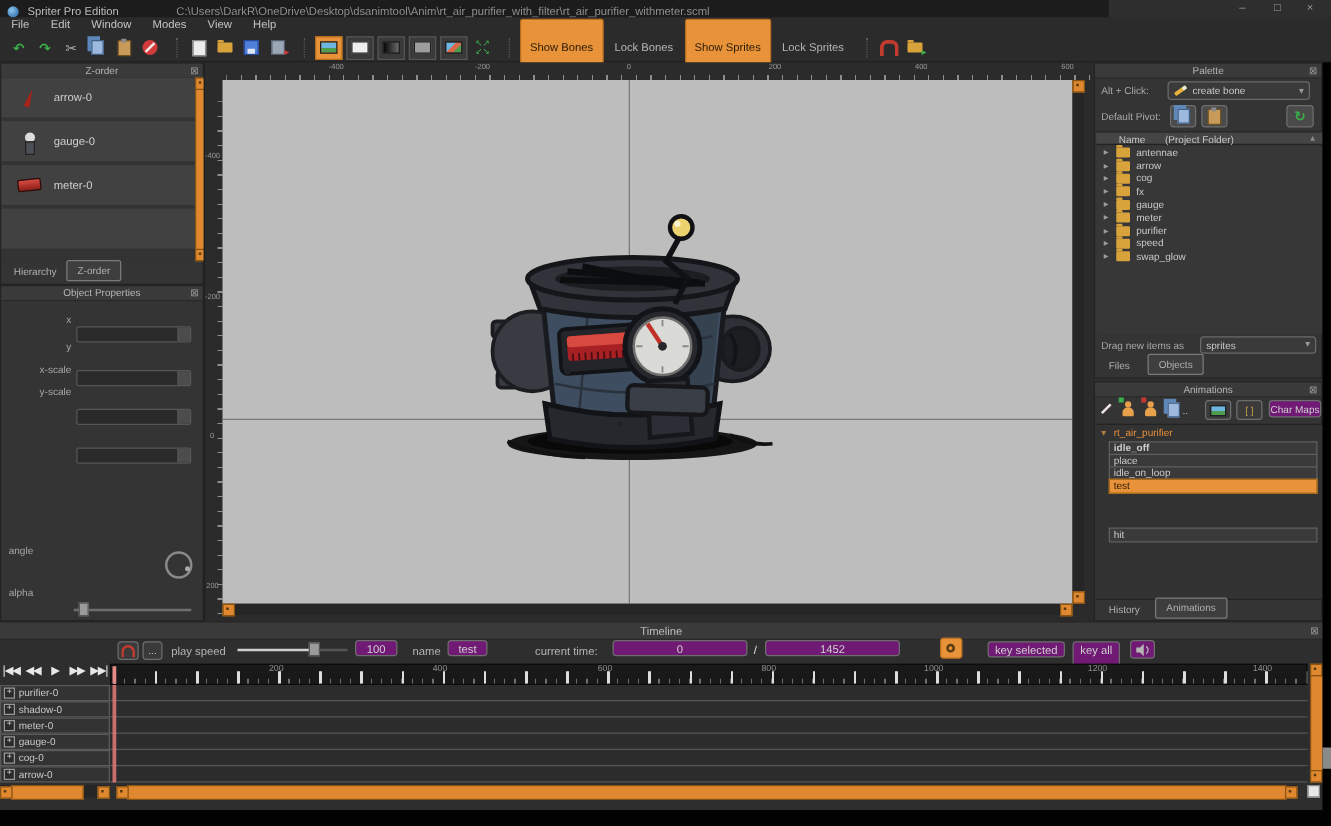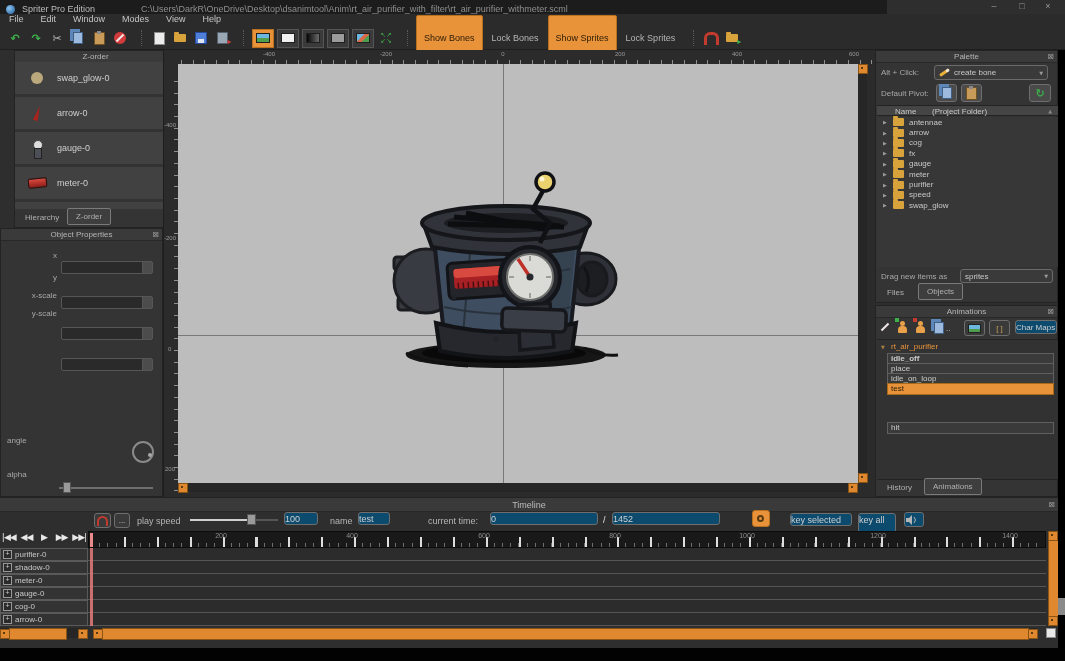--- a/index.html
+++ b/index.html
@@ -80,21 +80,21 @@
   .anrow{position:absolute;left:10px;right:4px;height:10px;background:#3a3a3a;border:1px solid #5f5f5f;font-size:8px;color:#cccccc;line-height:9px;padding-left:3px;}
   .anrow.sel{background:#e8923a;border-color:#a86a18;color:#2a1c06;}
   .person{position:relative;width:11px;height:12px;}
   .person::before{content:"";position:absolute;left:3px;top:0;width:5px;height:5px;border-radius:50%;background:#e8a04a;}
   .person::after{content:"";position:absolute;left:1px;top:5px;width:9px;height:7px;border-radius:4px 4px 1px 1px;background:#e8a04a;}
   .ptag{position:absolute;right:-2px;bottom:-1px;width:4px;height:4px;}
 
   
   .tl-title{height:13px;background:#3a3a3a;border-top:1px solid #232323;border-bottom:1px solid #282828;display:flex;align-items:center;justify-content:center;font-size:9px;color:#bdbdbd;position:relative;}
   .ctl-label{position:absolute;font-size:9px;color:#b5b5b5;white-space:nowrap;}
-  .box{position:absolute;background:#0c4a6e;border:1px solid #6e6e6e;border-radius:3px;font-size:9px;color:#cfcfcf;}
+  .box{position:absolute;background:#701a75;border:1px solid #6e6e6e;border-radius:3px;font-size:9px;color:#cfcfcf;text-align:center;}
   .tpbtn{flex:1;display:flex;align-items:center;justify-content:center;font-size:9px;color:#e8e8e8;letter-spacing:-1px;}
   .tl-ruler{background:#191919;border:1px solid #0c0c0c;
     background-image:
       repeating-linear-gradient(to right,#dedede 0 2px,transparent 2px 32.9px),
       repeating-linear-gradient(to right,#6e6e6e 0 1px,transparent 1px 8.22px);
     background-size:100% 10px,100% 4px;
     background-position:2px 100%,2px 100%;
     background-repeat:no-repeat;}
   .tl-num{position:absolute;top:0;font-size:7px;color:#8e8e8e;transform:translateX(-50%);}
   .trk{height:13px;border:1px solid #5a5a5a;background:#333;display:flex;align-items:center;gap:3px;padding-left:2px;font-size:8px;color:#c8c8c8;box-sizing:border-box;}
@@ -187,32 +187,26 @@
     <div class="tbtn">
         <span class="magnet"></span>
       </div>
     <div class="tbtn">
         <span class="ic-folder" style="position:relative;">
           <span class="glyph" style="position:absolute;right:-3px;bottom:-4px;color:#3db04b;font-size:8px;">▸</span>
         </span>
       </div>
   </div>
 
-  <div class="a panel" style="left:0;top:50px;width:163px;height:178px;margin-left:14px;">
+  <div class="a panel" style="left:0;top:50px;width:163px;height:178px;">
     <div class="phead">
       <span>Z-order</span>
       <span class="pclose glyph">⊠</span>
     </div>
     <div class="a" style="left:0;top:11px;width:155px;height:147px;overflow:hidden;background:#333;">
-      <div class="zrow">
-          <span class="zic">
-            <span class="ic-glow"></span>
-          </span>
-          <span class="zlabel">swap_glow-0</span>
-        </div>
       <div class="zrow">
           <span class="zic">
             <span class="ic-dart"></span>
           </span>
           <span class="zlabel">arrow-0</span>
         </div>
       <div class="zrow">
           <span class="zic">
             <span class="ic-gaugeS"></span>
           </span>

